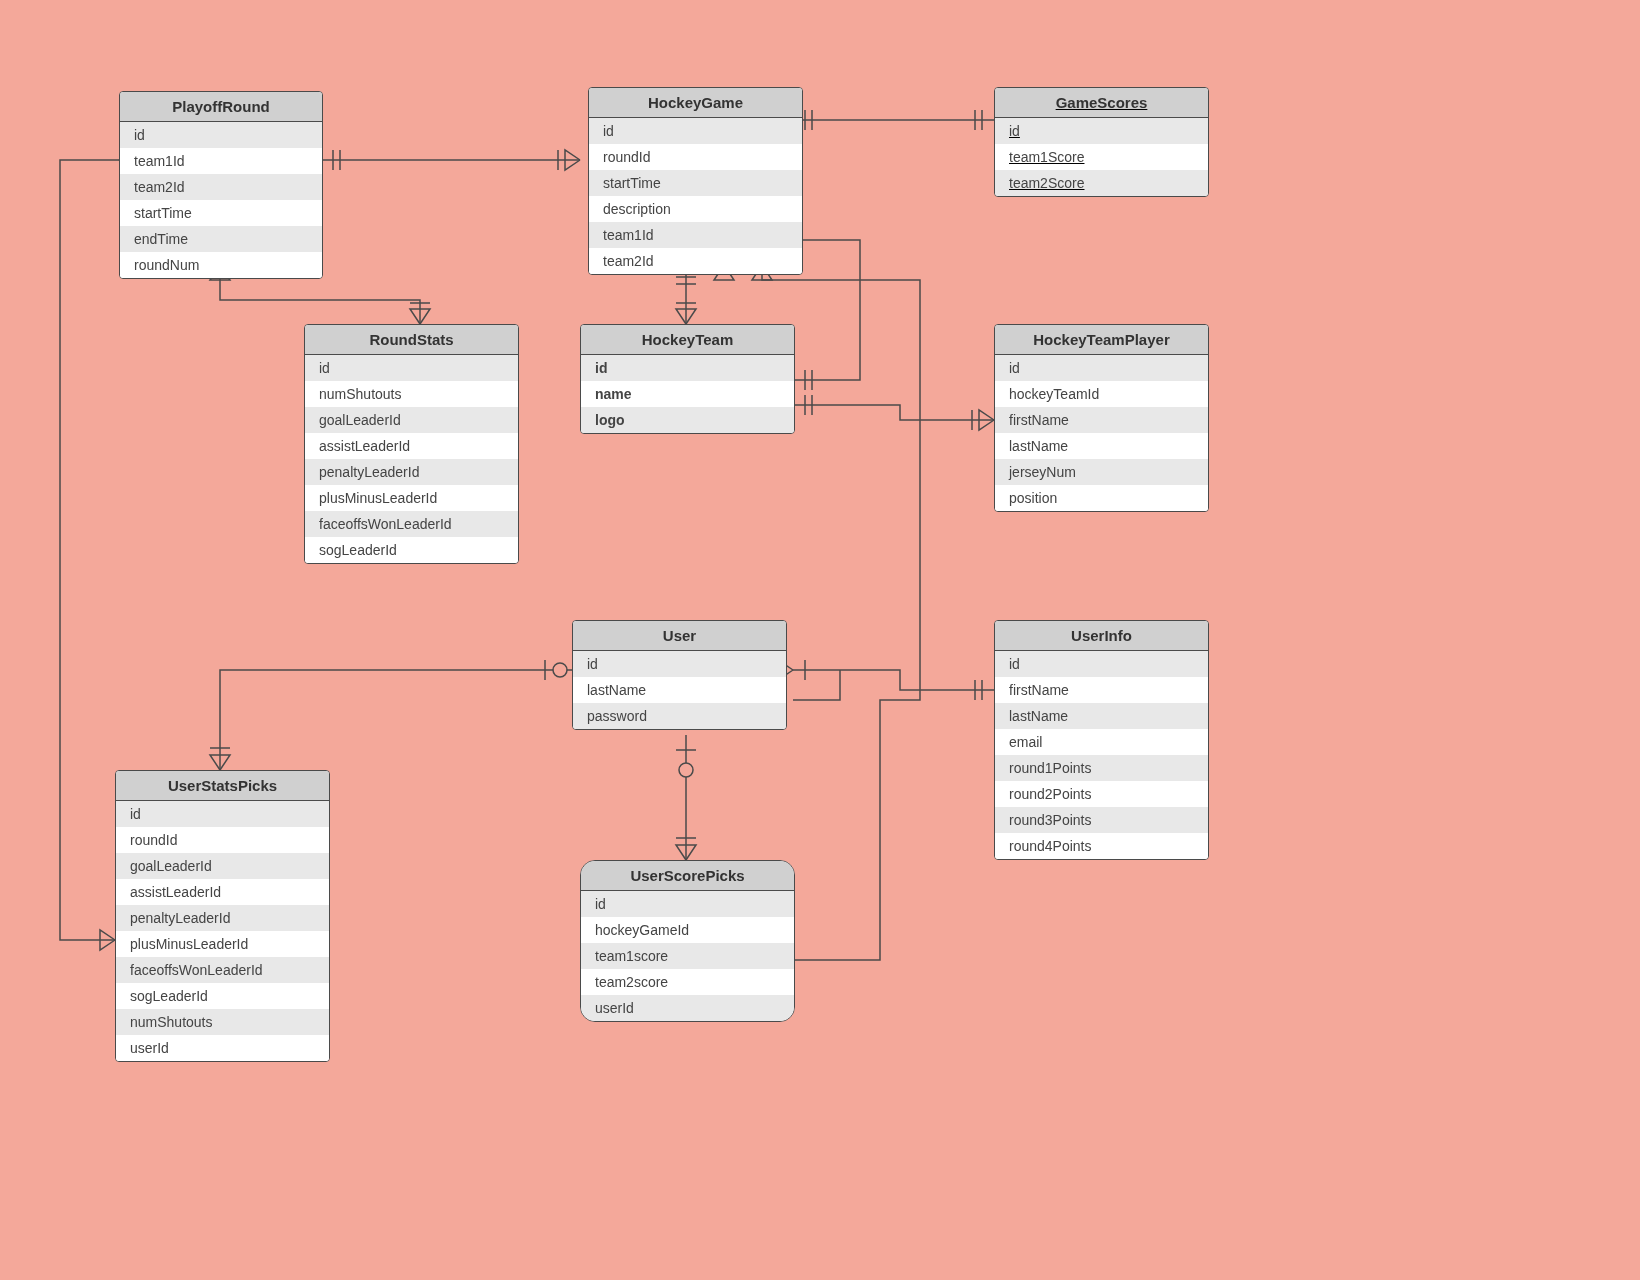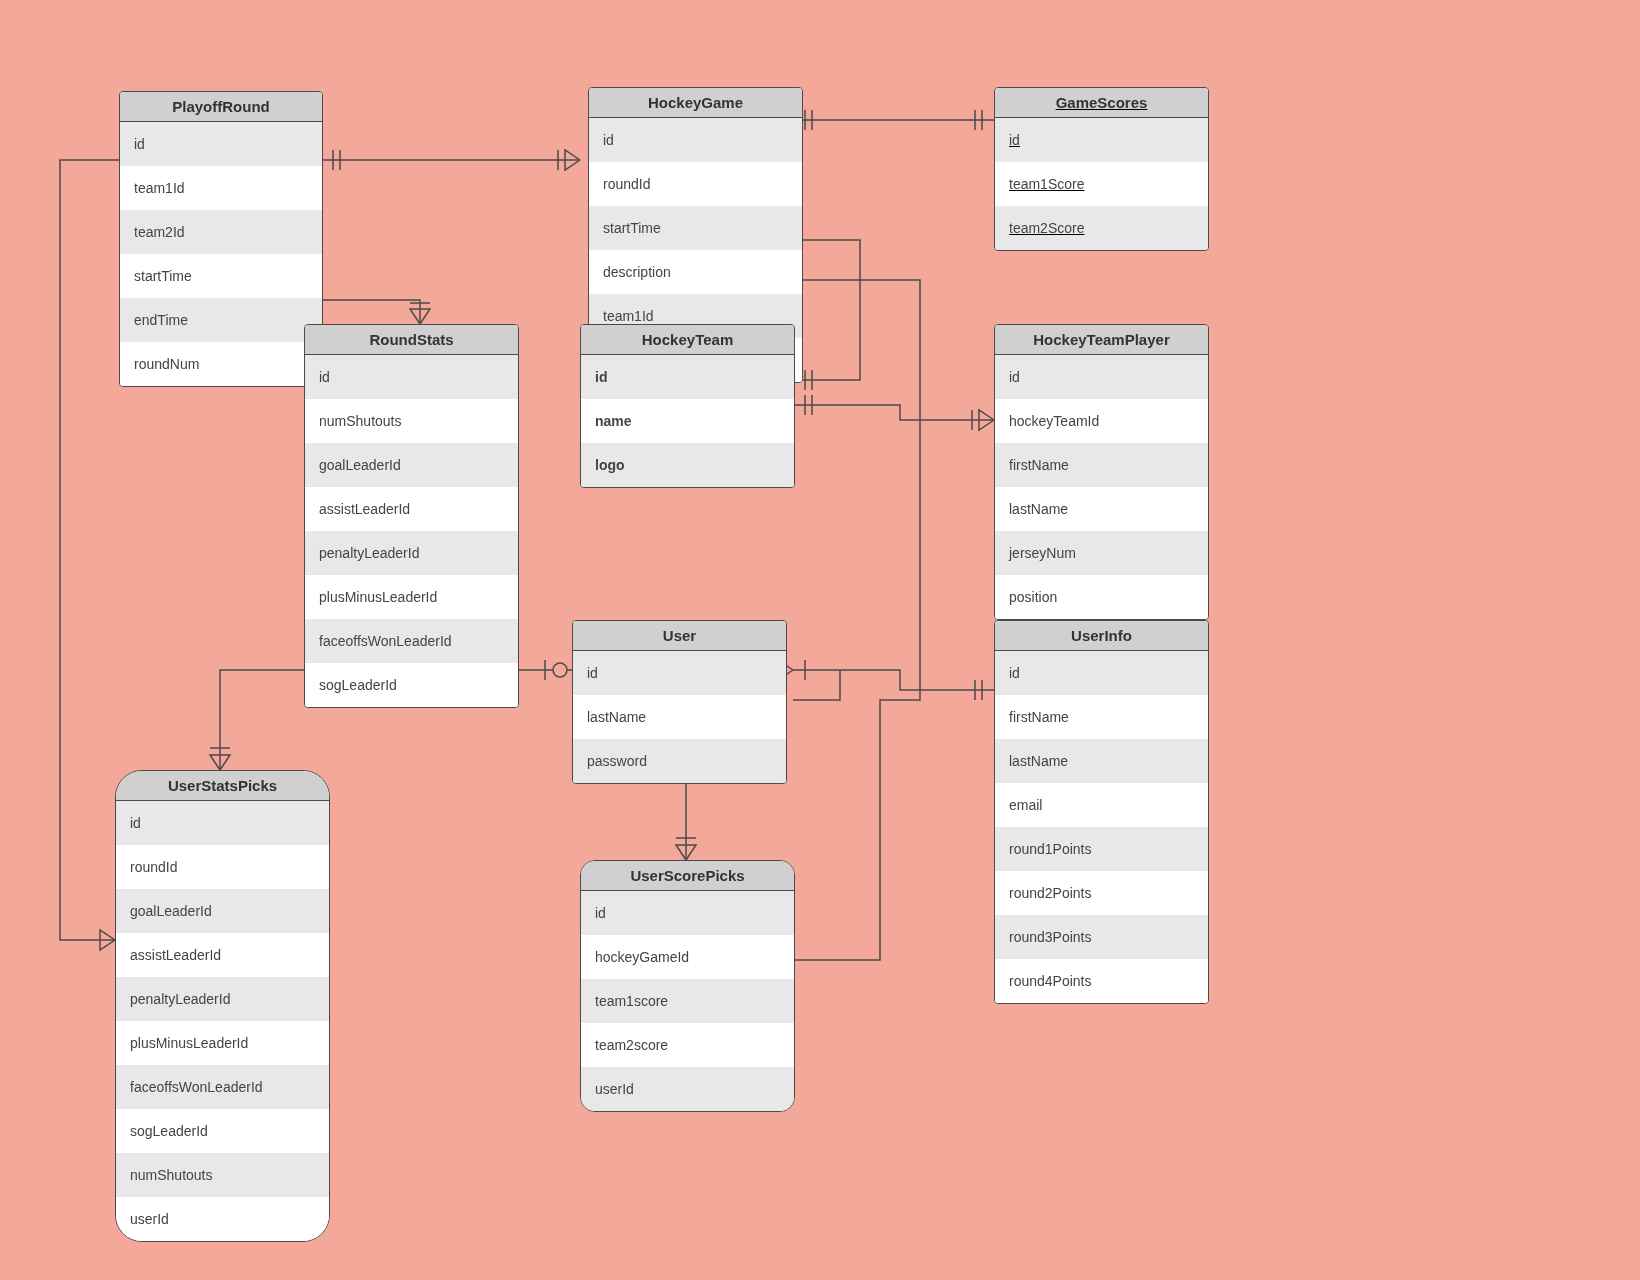--- a/index.html
+++ b/index.html
@@ -23,21 +23,21 @@
   .entity-header {
     background: #d0d0d0;
     border-bottom: 1.5px solid #4a4a4a;
     padding: 6px 12px;
     font-weight: 700;
     font-size: 15px;
     color: #333;
     text-align: center;
   }
   .entity-row {
-    padding: 14px 14px;
+    padding: 5px 14px;
     font-size: 14px;
     color: #444;
     border-bottom: none;
   }
   .entity-row:nth-child(even) {
     background: #e8e8e8;
   }
   .entity-row:nth-child(odd) {
     background: #fff;
   }
@@ -201,21 +201,21 @@
   <div class="entity-row">id</div>
   <div class="entity-row">firstName</div>
   <div class="entity-row">lastName</div>
   <div class="entity-row">email</div>
   <div class="entity-row">round1Points</div>
   <div class="entity-row">round2Points</div>
   <div class="entity-row">round3Points</div>
   <div class="entity-row">round4Points</div>
 </div>
 
-<div class="entity" style="left:115px; top:770px; width:213px;border-radius:27px;">
+<div class="entity" style="left:115px; top:770px; width:213px;">
   <div class="entity-header">UserStatsPicks</div>
   <div class="entity-row">id</div>
   <div class="entity-row">roundId</div>
   <div class="entity-row">goalLeaderId</div>
   <div class="entity-row">assistLeaderId</div>
   <div class="entity-row">penaltyLeaderId</div>
   <div class="entity-row">plusMinusLeaderId</div>
   <div class="entity-row">faceoffsWonLeaderId</div>
   <div class="entity-row">sogLeaderId</div>
   <div class="entity-row">numShutouts</div>

